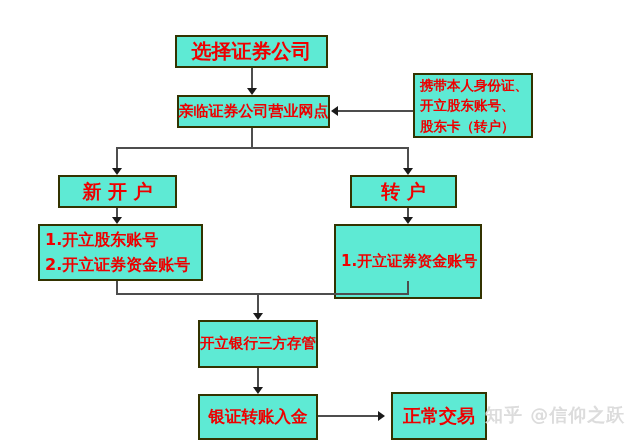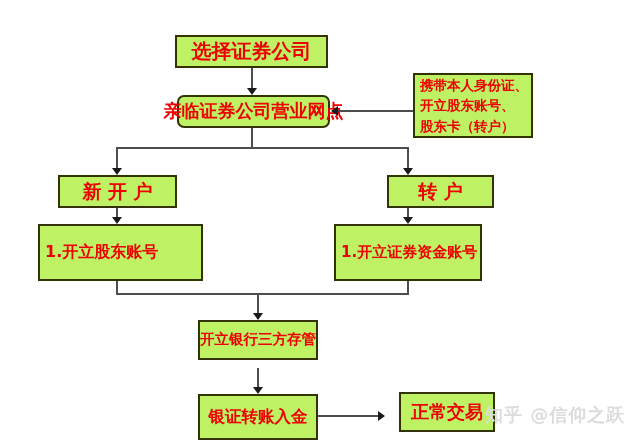--- a/index.html
+++ b/index.html
@@ -9,44 +9,44 @@
   }
   .canvas{
     position:relative;
     width:625px;height:443px;
     background:#ffffff;
     overflow:hidden;
   }
   .node{
     position:absolute;
     box-sizing:border-box;
-    background:#bef264;
+    background:#5eead4;
     border:2px solid #333300;
     color:#ee0000;
     font-weight:bold;
     display:flex;
     flex-direction:column;
     justify-content:center;
     align-items:center;
     text-align:center;
     line-height:1.35;
     white-space:nowrap;
   }
   .node.left-align{align-items:flex-start;text-align:left;padding-left:5px;padding-right:3px;justify-content:center;}
   
   .n-select        {left:175px;top:35px; width:153px;height:33px;font-size:20px;}
-  .n-visit         {left:177px;top:95px; width:153px;height:33px;font-size:18px;border-radius:7px;}
+  .n-visit         {left:177px;top:95px; width:153px;height:33px;font-size:15px;}
   .n-bring         {left:413px;top:73px; width:120px;height:65px;font-size:13.5px;line-height:1.5;}
   .n-new           {left:58px; top:175px;width:119px;height:33px;font-size:19px;}
-  .n-transfer      {left:350px;top:175px;width:107px;height:33px;font-size:19px;margin-left:37px;}
+  .n-transfer      {left:350px;top:175px;width:107px;height:33px;font-size:19px;}
   .n-new-steps     {left:38px; top:224px;width:165px;height:57px;font-size:16px;line-height:1.55;}
-  .n-transfer-steps{left:334px;top:224px;width:148px;height:57px;font-size:15px;}
-  .n-depository    {left:198px;top:320px;width:120px;height:40px;font-size:14.5px;}
+  .n-transfer-steps{left:334px;top:224px;width:148px;height:75px;font-size:15px;}
+  .n-depository    {left:198px;top:320px;width:120px;height:48px;font-size:14.5px;}
   .n-deposit       {left:198px;top:394px;width:120px;height:46px;font-size:16.5px;text-align:right;}
-  .n-trade         {left:399px;top:392px;width:96px; height:40px;font-size:18px;}
+  .n-trade         {left:391px;top:392px;width:96px; height:48px;font-size:18px;}
   
   .vline,.hline{position:absolute;background:#4d4d4d;}
   .vline{width:2px;}
   .hline{height:2px;}
   
   .ah{position:absolute;width:0;height:0;}
   .ah-down {border-left:5px solid transparent;border-right:5px solid transparent;border-top:7px solid #1a1a1a;}
   .ah-left {border-top:5px solid transparent;border-bottom:5px solid transparent;border-right:7px solid #1a1a1a;}
   .ah-right{border-top:5px solid transparent;border-bottom:5px solid transparent;border-left:7px solid #1a1a1a;}
   .watermark{
@@ -81,20 +81,21 @@
   <div class="node n-new">
     <span>新 开 户</span>
   </div>
 
   <div class="node n-transfer">
     <span>转  户</span>
   </div>
 
   <div class="node n-new-steps left-align">
     <span>1.开立股东账号</span>
+    <span>2.开立证券资金账号</span>
   </div>
 
   <div class="node n-transfer-steps left-align">
     <span>1.开立证券资金账号</span>
   </div>
 
   <div class="node n-depository">
     <span>开立银行三方存管</span>
   </div>
 

